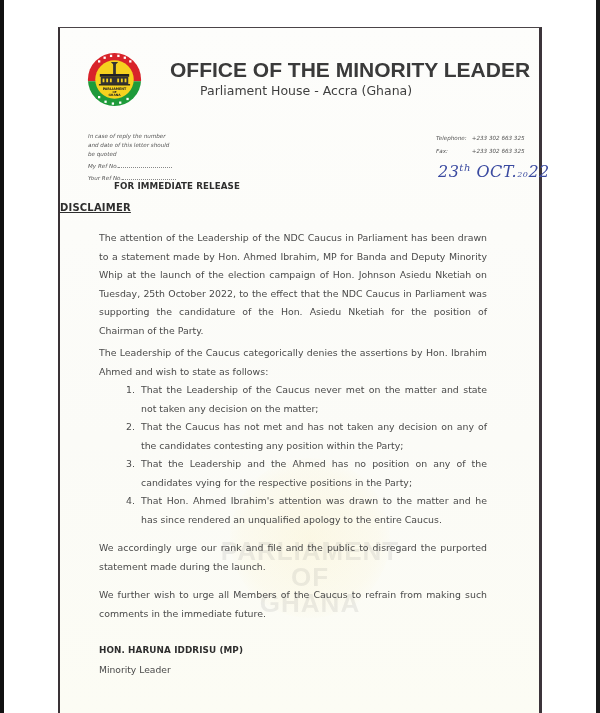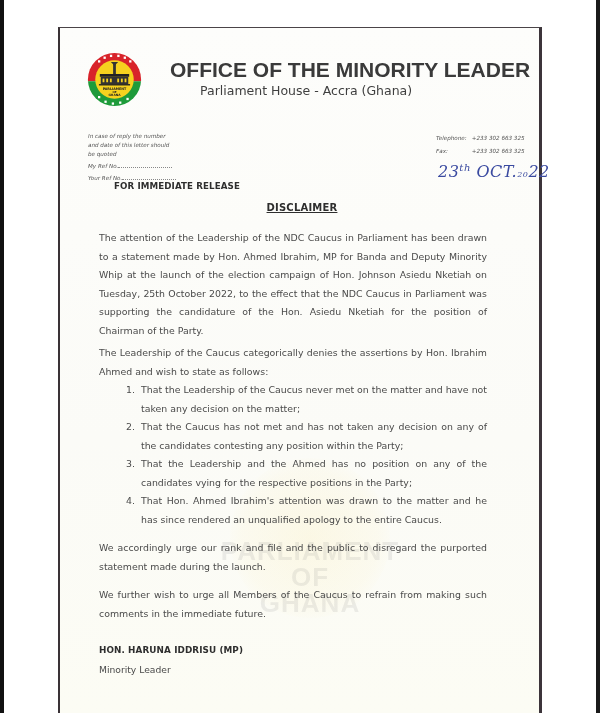--- a/index.html
+++ b/index.html
@@ -156,21 +156,21 @@
       font-weight: bold;
       font-size: 8.7px;
       color: #2e2e2e;
       letter-spacing: 0.1px;
     }
     .doc-heading {
       position: absolute;
       left: 0;
       width: 484px;
       top: 174px;
-      text-align: center;
+      text-align: left;
       font-family: "DejaVu Sans", sans-serif;
       font-weight: bold;
       font-size: 10px;
       color: #2e2e2e;
       text-decoration: underline;
       letter-spacing: 0.2px;
     }
 
     .body-text {
       position: absolute;
@@ -323,21 +323,21 @@
 
     <div class="release-label">FOR IMMEDIATE RELEASE</div>
     <div class="doc-heading">DISCLAIMER</div>
 
     <div class="body-text p1">The attention of the Leadership of the NDC Caucus in Parliament has been drawn to a statement made by Hon. Ahmed Ibrahim, MP for Banda and Deputy Minority Whip at the launch of the election campaign of Hon. Johnson Asiedu Nketiah on Tuesday, 25th October 2022, to the effect that the NDC Caucus in Parliament was supporting the candidature of the Hon. Asiedu Nketiah for the position of Chairman of the Party.</div>
     <div class="body-text p2">The Leadership of the Caucus categorically denies the assertions by Hon. Ibrahim Ahmed and wish to state as follows:</div>
 
     <ol class="list">
       <li>
         <span class="num">1.</span>
-        <span>That the Leadership of the Caucus never met on the matter and have not taken any decision on the matter;</span>
+        <span>That the Leadership of the Caucus never met on the matter and state not taken any decision on the matter;</span>
       </li>
       <li>
         <span class="num">2.</span>
         <span>That the Caucus has not met and has not taken any decision on any of the candidates contesting any position within the Party;</span>
       </li>
       <li>
         <span class="num">3.</span>
         <span>That the Leadership and the Ahmed has no position on any of the candidates vying for the respective positions in the Party;</span>
       </li>
       <li>

